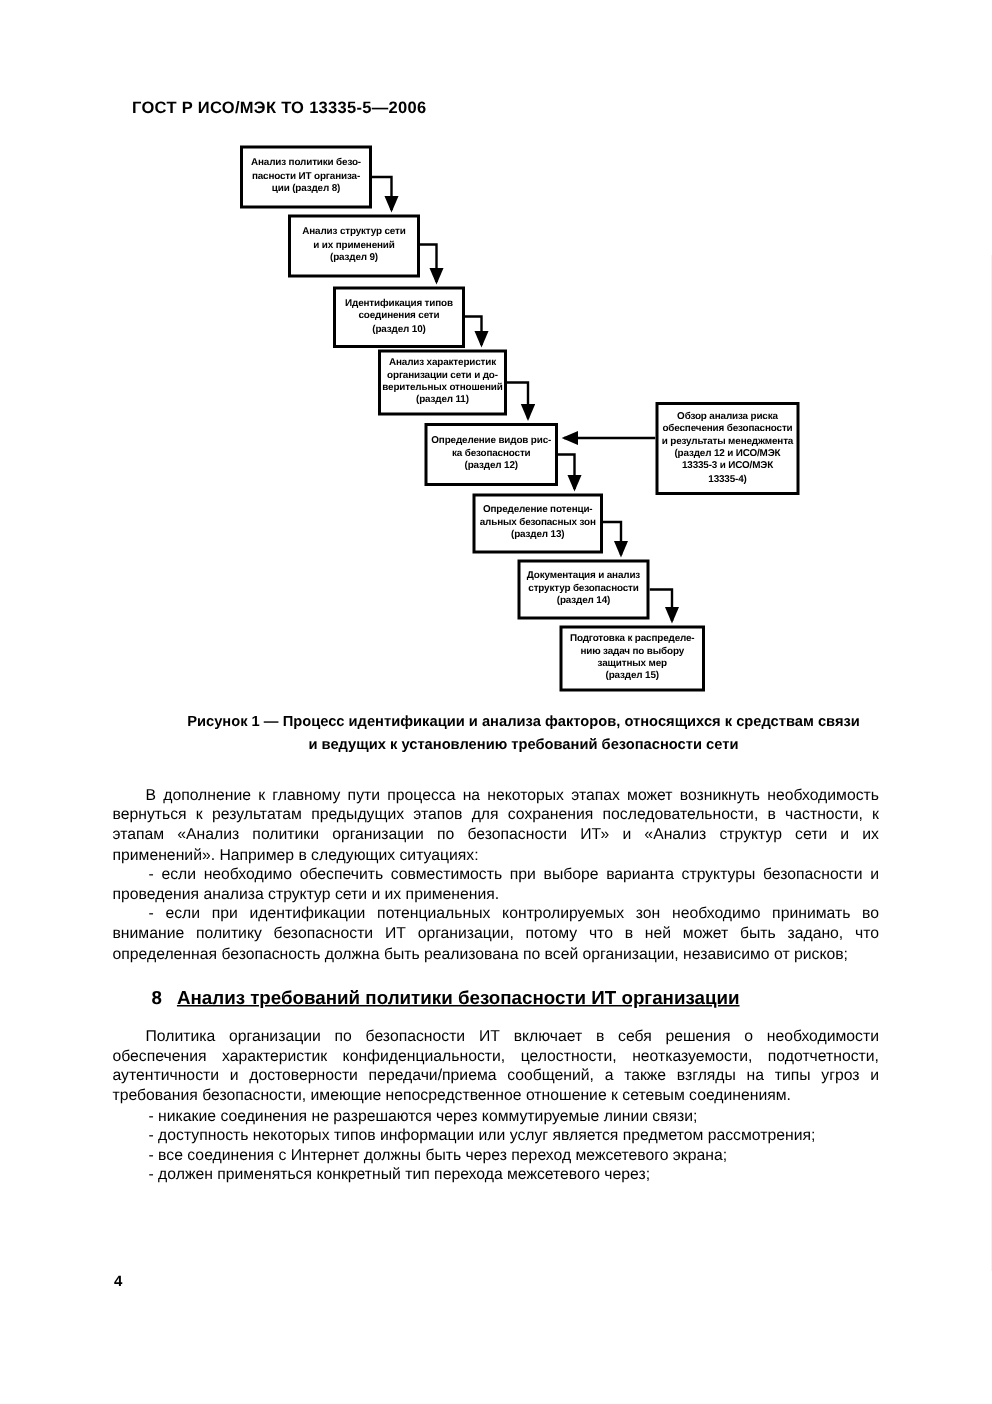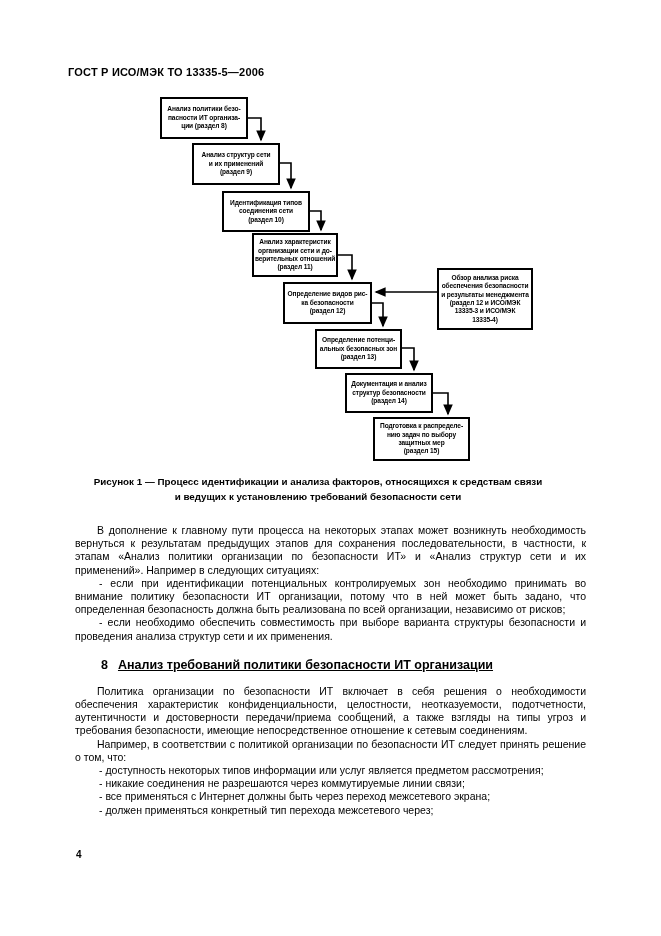--- a/index.html
+++ b/index.html
@@ -6,38 +6,38 @@
   .page{
     position:relative;
     width:661px;height:936px;
     background:#ffffff;
     font-family:"Liberation Sans", sans-serif;
     color:#000;
     overflow:hidden;
     margin:0 auto;
   }
   .doc-header{
-    position:absolute;left:68px;top:66px;
+    position:absolute;left:88px;top:66px;
     font-size:11px;font-weight:bold;letter-spacing:.2px;
   }
   
   .fc-svg{position:absolute;left:0;top:0;width:661px;height:480px;pointer-events:none;}
   .fc-box{
     position:absolute;
     box-sizing:border-box;
     border:2px solid #000;
     background:#fff;
     display:flex;flex-direction:column;align-items:center;justify-content:center;
     text-align:center;
     font-size:6.6px;font-weight:bold;line-height:8.4px;
     letter-spacing:-0.1px;
   }
   
   .fig-caption{
-    position:absolute;left:58px;top:474px;width:520px;
+    position:absolute;left:89px;top:474px;width:520px;
     text-align:center;
     font-size:9.8px;font-weight:bold;line-height:15px;
   }
   
   .body-text{
     position:absolute;left:75px;top:524px;width:511px;
     font-size:10.5px;line-height:13.2px;
     text-align:justify;
   }
   .body-text p{margin:0;text-indent:22px;}
@@ -86,30 +86,29 @@
   <div class="fc-box" style="left:283px;top:282px;width:89px;height:42px">Определение видов рис-<br>ка безопасности<br>(раздел 12)</div>
   <div class="fc-box" style="left:437px;top:268px;width:96px;height:62px">Обзор анализа риска<br>обеспечения безопасности<br>и результаты менеджмента<br>(раздел 12 и ИСО/МЭК<br>13335-3 и ИСО/МЭК<br>13335-4)</div>
   <div class="fc-box" style="left:315px;top:329px;width:87px;height:40px">Определение потенци-<br>альных безопасных зон<br>(раздел 13)</div>
   <div class="fc-box" style="left:345px;top:373px;width:88px;height:40px">Документация и анализ<br>структур безопасности<br>(раздел 14)</div>
   <div class="fc-box" style="left:373px;top:417px;width:97px;height:44px">Подготовка к распределе-<br>нию задач по выбору<br>защитных мер<br>(раздел 15)</div>
 
   <div class="fig-caption">Рисунок 1 — Процесс идентификации и анализа факторов, относящихся к средствам связи<br>и ведущих к установлению требований безопасности сети</div>
 
   <div class="body-text">
     <p>В дополнение к главному пути процесса на некоторых этапах может возникнуть необходимость вернуться к результатам предыдущих этапов для сохранения последовательности, в частности, к этапам «Анализ политики организации по безопасности ИТ» и «Анализ структур сети и их применений». Например в следующих ситуациях:</p>
+    <p class="bullet">- если необходимо обеспечить совместимость при выборе варианта структуры безопасности и проведения анализа структур сети и их применения.</p>
     <p class="bullet">- если при идентификации потенциальных контролируемых зон необходимо принимать во внимание политику безопасности ИТ организации, потому что в ней может быть задано, что определенная безопасность должна быть реализована по всей организации, независимо от рисков;</p>
-    <p class="bullet">- если необходимо обеспечить совместимость при выборе варианта структуры безопасности и проведения анализа структур сети и их применения.</p>
 
     <h2 class="section-heading">
       <span>8</span><span class="ht">Анализ требований политики безопасности ИТ организации</span>
     </h2>
 
     <p>Политика организации по безопасности ИТ включает в себя решения о необходимости обеспечения характеристик конфиденциальности, целостности, неотказуемости, подотчетности, аутентичности и достоверности передачи/приема сообщений, а также взгляды на типы угроз и требования безопасности, имеющие непосредственное отношение к сетевым соединениям.</p>
-    <p>Например, в соответствии с политикой организации по безопасности ИТ следует принять решение о том, что:</p>
+    <p class="bullet">- никакие соединения не разрешаются через коммутируемые линии связи;</p>
     <p class="bullet">- доступность некоторых типов информации или услуг является предметом рассмотрения;</p>
-    <p class="bullet">- никакие соединения не разрешаются через коммутируемые линии связи;</p>
-    <p class="bullet">- все применяться с Интернет должны быть через переход межсетевого экрана;</p>
+    <p class="bullet">- все соединения с Интернет должны быть через переход межсетевого экрана;</p>
     <p class="bullet">- должен применяться конкретный тип перехода межсетевого через;</p>
   </div>
 
   <div class="page-number">4</div>
 
 </div>
 
 </body></html>

